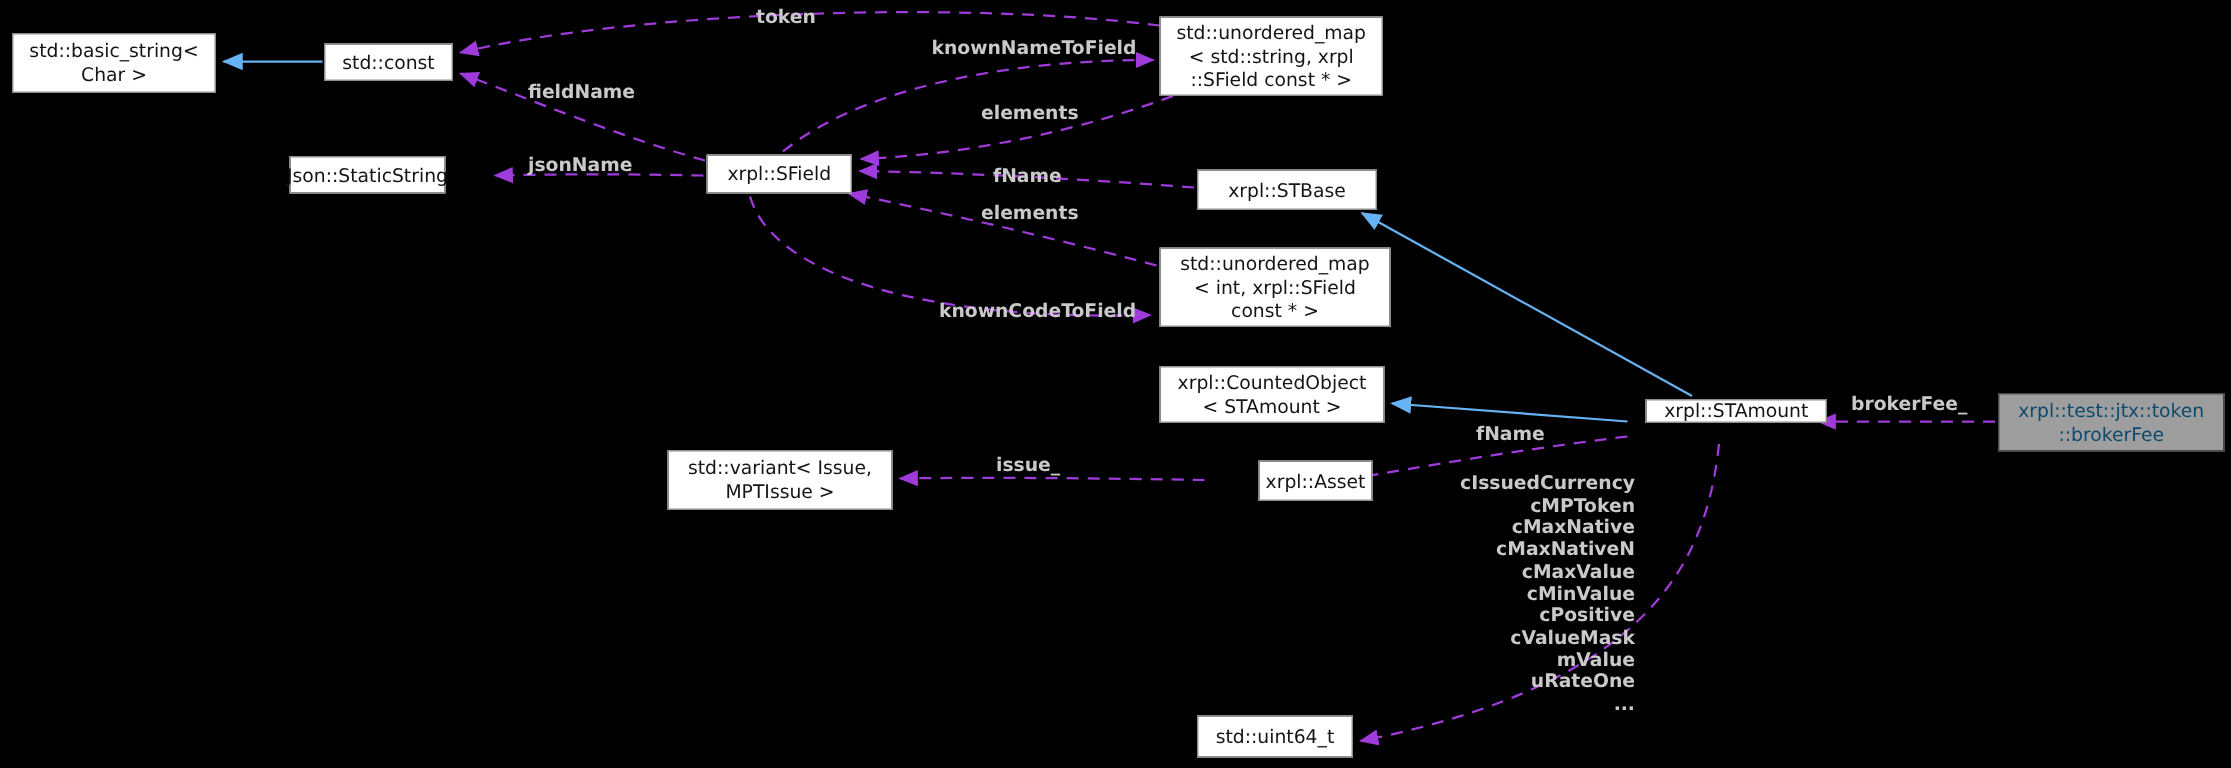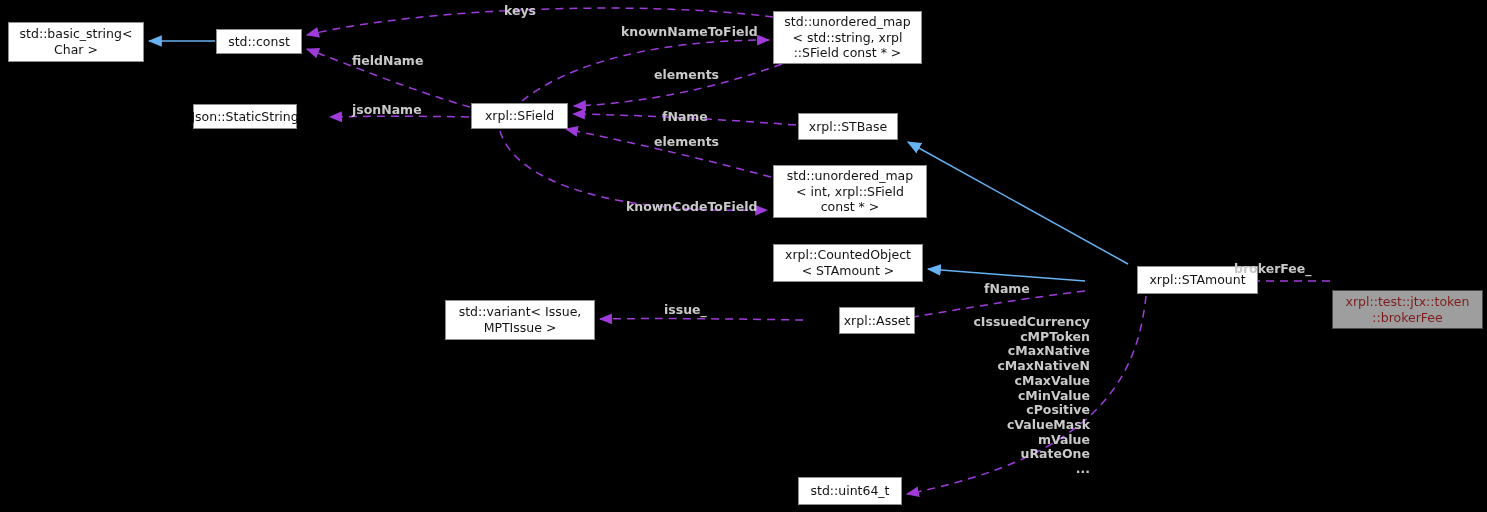--- a/index.html
+++ b/index.html
@@ -19,22 +19,21 @@
     color:#141414;
     display:flex;align-items:center;justify-content:center;
     text-align:center;
     font-size:12.5px;line-height:1.25;
     white-space:pre-line;
     cursor:pointer;
   }
   .node.highlight{
     background:#9E9E9E;
     border-color:#4A4A4A;
-    color:#7f1d1d;
-    margin-top:28px;
+    color:#0c4a6e;
   }
   .elabel{
     position:absolute;
     color:#C9C9C9;
     font-size:12.5px;
     font-weight:bold;
     white-space:pre-line;
   }
   .mlabel{
     position:absolute;
@@ -85,42 +84,42 @@
   <div class="node" style="left:216px;top:29px;width:86px;height:25px">std::const</div>
 
   <div class="node" style="left:193px;top:104px;width:104px;height:25px">Json::StaticString</div>
 
   <div class="node" style="left:471px;top:103px;width:97px;height:26px">xrpl::SField</div>
 
   <div class="node" style="left:773px;top:11px;width:149px;height:53px">std::unordered_map
 &lt; std::string, xrpl
 ::SField const * &gt;</div>
 
-  <div class="node" style="left:798px;top:113px;width:100px;height:27px">xrpl::STBase</div>
+  <div class="node" style="left:798px;top:113px;width:120px;height:27px">xrpl::STBase</div>
 
   <div class="node" style="left:773px;top:165px;width:154px;height:53px">std::unordered_map
 &lt; int, xrpl::SField
 const * &gt;</div>
 
   <div class="node" style="left:773px;top:244px;width:150px;height:38px">xrpl::CountedObject
 &lt; STAmount &gt;</div>
 
-  <div class="node" style="left:1137px;top:266px;width:121px;height:28px">xrpl::STAmount</div>
+  <div class="node" style="left:1097px;top:266px;width:121px;height:16px">xrpl::STAmount</div>
 
   <div class="node highlight" style="left:1332px;top:262px;width:151px;height:39px">xrpl::test::jtx::token
 ::brokerFee</div>
 
   <div class="node" style="left:445px;top:300px;width:150px;height:40px">std::variant&lt; Issue,
 MPTIssue &gt;</div>
 
   <div class="node" style="left:839px;top:307px;width:76px;height:27px">xrpl::Asset</div>
 
   <div class="node" style="left:798px;top:477px;width:104px;height:28px">std::uint64_t</div>
 
-  <div class="elabel" style="left:504px;top:3px">keys</div>
+  <div class="elabel" style="left:504px;top:3px">token</div>
 
   <div class="elabel" style="left:621px;top:24px">knownNameToField</div>
 
   <div class="elabel" style="left:352px;top:53px">fieldName</div>
 
   <div class="elabel" style="left:352px;top:102px">jsonName</div>
 
   <div class="elabel" style="left:654px;top:67px">elements</div>
 
   <div class="elabel" style="left:662px;top:109px">fName</div>

